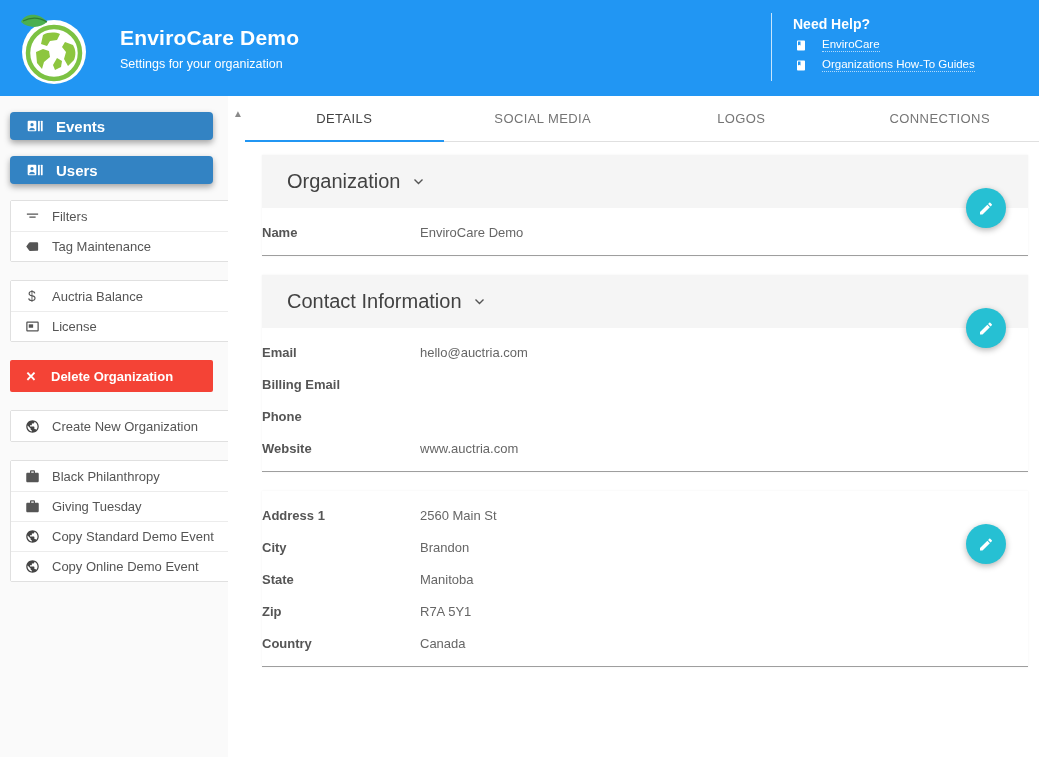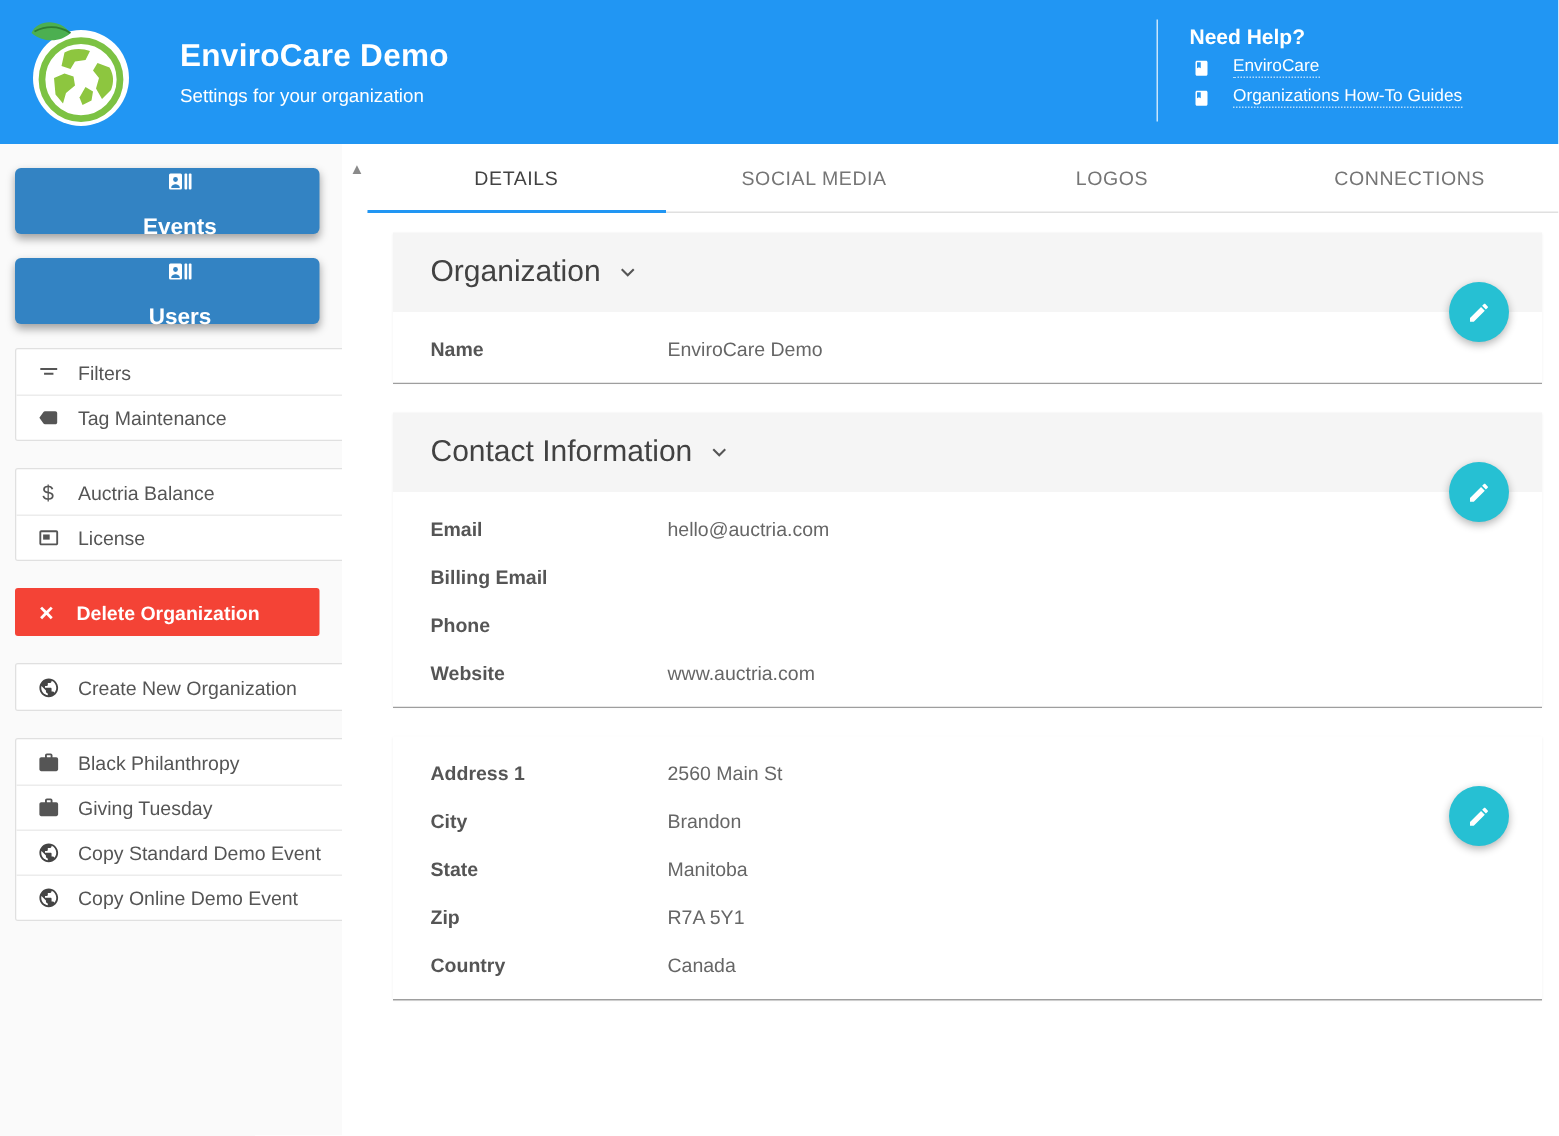--- a/index.html
+++ b/index.html
@@ -21,23 +21,23 @@
   .help-title{color:#fff;font-size:14px;font-weight:bold;margin-top:3px;}
   .help-link{display:flex;align-items:center;gap:13px;margin-top:6px;cursor:pointer;}
   .help-link .lbl{color:#fff;font-size:11.5px;border-bottom:1px dotted rgba(255,255,255,.65);padding-bottom:1px;}
 
   
   .page-body{display:flex;height:661px;}
   aside{width:228px;background:#fafafa;padding:16px 0 0 10px;flex-shrink:0;}
   main{flex:1;position:relative;background:#fff;}
 
   
-  .side-btn{width:203px;height:44px;background:var(--btnblue);border-radius:4px;
+  .side-btn{width:203px;height:28px;background:var(--btnblue);border-radius:4px;
             box-shadow:0 3px 6px rgba(0,0,0,.35);color:#fff;display:flex;align-items:center;
-            padding-left:17px;gap:13px;font-size:15px;font-weight:bold;margin-bottom:16px;cursor:pointer;flex-direction:column;}
+            padding-left:17px;gap:13px;font-size:15px;font-weight:bold;margin-bottom:16px;cursor:pointer;}
   .card{width:245px;background:#fff;border:1px solid #e0e0e0;border-radius:2px;margin-bottom:18px;}
   .card-row{height:30px;display:flex;align-items:center;padding-left:13px;gap:12px;
             font-size:13px;color:var(--txt);cursor:pointer;background:#fff;}
   .card-row + .card-row{border-top:1px solid #ececec;}
   .danger{width:203px;height:32px;background:var(--red);border-radius:2px;color:#fff;display:flex;
           align-items:center;padding-left:13px;gap:12px;font-size:13px;font-weight:bold;
           margin-bottom:18px;cursor:pointer;}
   .icon{display:inline-flex;align-items:center;justify-content:center;width:16px;flex-shrink:0;}
   .icon svg{display:block;}
   .tico{font-size:14px;color:var(--txt);line-height:1;}
@@ -52,21 +52,21 @@
   .tab.active::after{content:"";position:absolute;left:0;right:0;bottom:-1px;height:2px;background:var(--blue);}
 
   
   .sections{margin:13px 11px 0 34px;}
   .section{position:relative;margin-bottom:19px;border-bottom:1px solid #9e9e9e;
            box-shadow:0 0 2px rgba(0,0,0,.06);}
   .sec-head{height:53px;background:#f5f5f5;display:flex;align-items:center;padding-left:25px;gap:10px;
             font-size:20px;color:var(--head);cursor:pointer;}
   .sec-body{padding:8px 0 7px;background:#fff;}
   .frow{height:32px;display:flex;align-items:center;}
-  .frow .lbl{margin-left:25px;width:158px;font-size:13px;font-weight:bold;color:var(--txt);flex-shrink:0;}
+  .frow .lbl{width:158px;font-size:13px;font-weight:bold;color:var(--txt);flex-shrink:0;}
   .frow .val{font-size:13px;color:var(--val);}
   .fab{position:absolute;right:22px;top:33px;width:40px;height:40px;border-radius:50%;background:var(--cyan);
        display:flex;align-items:center;justify-content:center;box-shadow:0 2px 6px rgba(0,0,0,.3);
        cursor:pointer;border:none;}
 </style>
 </head>
 <body>
 
 <header>
   <div class="logo" id="logo-slot"><svg width="80" height="80" viewBox="0 0 80 80">

